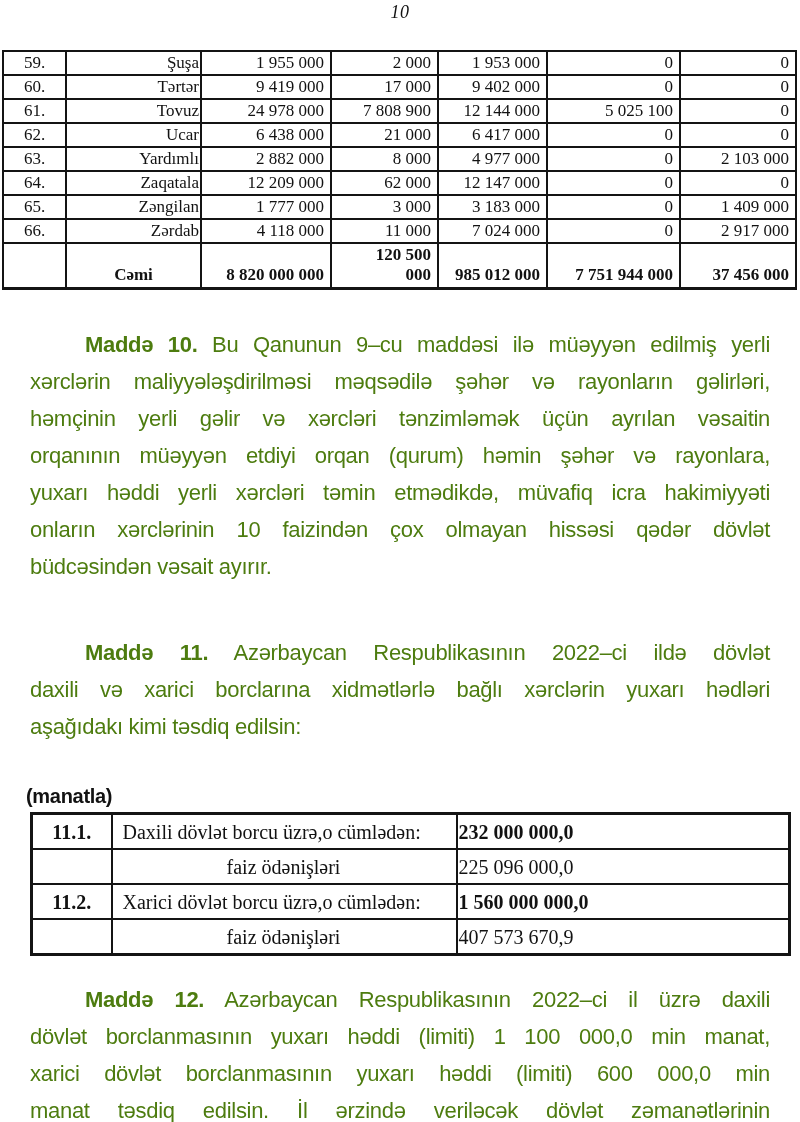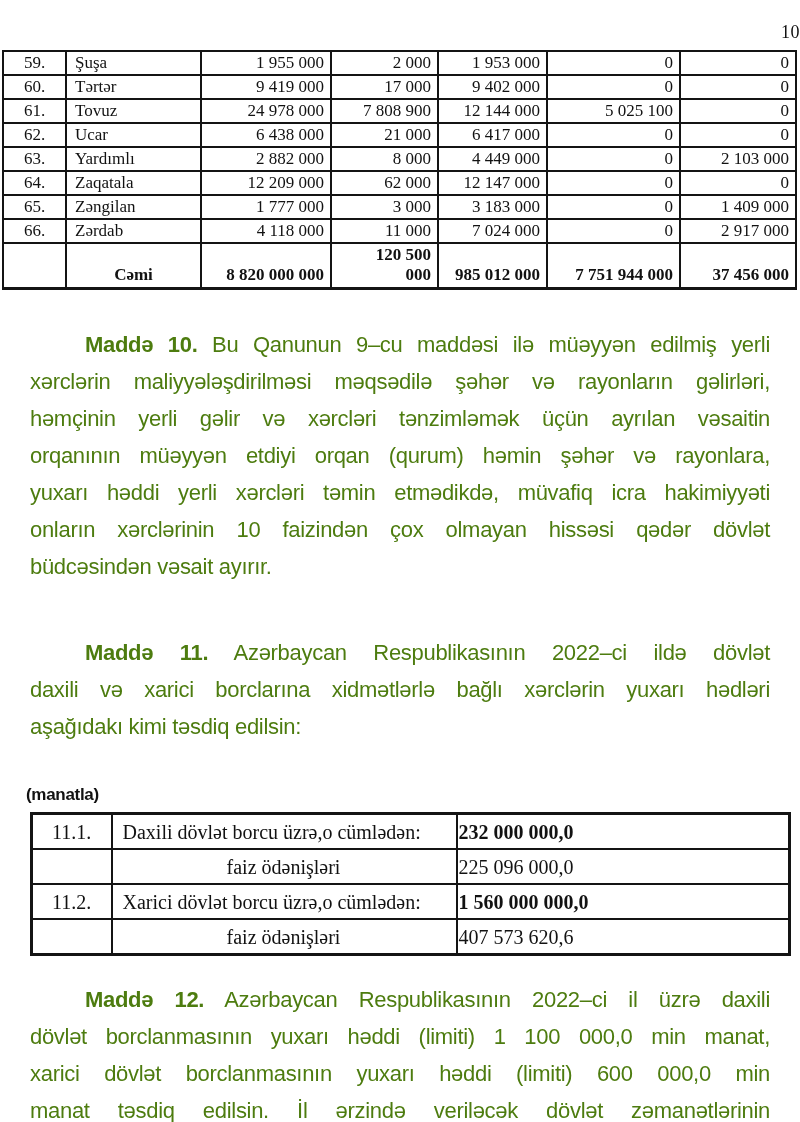--- a/index.html
+++ b/index.html
@@ -2,31 +2,31 @@
 <html><head>
 <meta charset="utf-8">
 <style>
   html,body{margin:0;padding:0;background:#ffffff;}
   .page{
     position:relative;width:800px;height:1122px;background:#ffffff;
     color:#121212;overflow:hidden;
     font-family:"Liberation Serif",serif;
   }
   
-  #pagenum{position:absolute;top:22px;left:0;width:100%;text-align:right;
-    font-size:18px;letter-spacing:0.5px;}
+  #pagenum{position:absolute;top:2px;left:0;width:100%;text-align:center;
+    font-size:18px;letter-spacing:0.5px;font-style:italic;}
 
   
   #table1{position:absolute;top:50px;left:2px;width:793px;
     border-collapse:collapse;table-layout:fixed;font-size:17px;
     border-bottom:3px solid #141414;}
   #table1 td{border:2px solid #141414;overflow:hidden;line-height:20px;}
   #table1 tbody.data tr{height:24px;}
   #table1 td.num{text-align:center;}
-  #table1 td.name{text-align:left;padding-left:8px;margin-top:37px;}
+  #table1 td.name{text-align:right;padding-left:8px;margin-top:37px;}
   #table1 td.val{text-align:right;padding-right:6px;white-space:nowrap;}
   #table1 tr.total{height:44px;font-weight:bold;}
   #table1 tr.total td{vertical-align:bottom;padding-bottom:2px;}
   #table1 td.cemi{text-align:center;}
   #table1 td.wrapcell{white-space:normal;}
   #table1 .wrapspan{display:inline-block;max-width:70px;text-align:right;
     white-space:normal;line-height:20px;}
 
   
   .para{position:absolute;left:30px;width:740px;
@@ -37,28 +37,28 @@
   .pline.first{text-indent:55px;}
   .pline:empty{display:none;}
   .lead{font-weight:bold;}
   #m10{top:326px;}
   #m11{top:590px;margin-top:44px;}
   #m12{top:981px;}
 
   
   #manatla{position:absolute;top:785px;left:26px;
     font-family:"Liberation Sans",sans-serif;font-weight:bold;
-    font-size:17px;letter-spacing:-0.3px;}
+    font-size:20px;letter-spacing:-0.3px;}
 
   
   #table2{position:absolute;top:812px;left:30px;width:758px;
     border-collapse:collapse;table-layout:fixed;font-size:20px;
     border:3px solid #141414;}
   #table2 td{border:2px solid #141414;height:31px;overflow:hidden;line-height:24px;}
-  #table2 td.t2num{text-align:center;}
+  #table2 td.t2num{text-align:center;font-weight:bold;}
   #table2 td.t2label{text-align:left;padding-left:10px;font-family:Liberation Serif, serif;}
   #table2 td.t2label.center{text-align:center;padding-left:0;border-radius:14px;}
   #table2 td.t2val{text-align:left;white-space:nowrap;}
   #table2 td.bold{font-weight:bold;}
 </style>
 </head>
 <body>
 
 <div class="page">
 
@@ -110,21 +110,21 @@
         <td class="val">21 000</td>
         <td class="val">6 417 000</td>
         <td class="val">0</td>
         <td class="val">0</td>
       </tr>
         <tr>
         <td class="num">63.</td>
         <td class="name">Yardımlı</td>
         <td class="val">2 882 000</td>
         <td class="val">8 000</td>
-        <td class="val">4 449 000</td>
+        <td class="val">4 977 000</td>
         <td class="val">0</td>
         <td class="val">2 103 000</td>
       </tr>
         <tr>
         <td class="num">64.</td>
         <td class="name">Zaqatala</td>
         <td class="val">12 209 000</td>
         <td class="val">62 000</td>
         <td class="val">12 147 000</td>
         <td class="val">0</td>
@@ -204,21 +204,21 @@
         <td class="t2val">225 096 000,0</td>
       </tr>
       <tr>
         <td class="t2num">11.2.</td>
         <td class="t2label">Xarici dövlət borcu üzrə,o cümlədən:</td>
         <td class="t2val bold">1 560 000 000,0</td>
       </tr>
       <tr>
         <td class="t2num"></td>
         <td class="t2label center">faiz ödənişləri</td>
-        <td class="t2val">407 573 620,6</td>
+        <td class="t2val">407 573 670,9</td>
       </tr>
     </tbody>
   </table>
 
   <div class="para" id="m12">
     <div class="pline first"><span class="lead">Maddə 12.</span><span> Azərbaycan Respublikasının 2022–ci il üzrə daxili</span></div>
     <div>
 
     <div class="pline">dövlət borclanmasının yuxarı həddi (limiti) 1 100 000,0 min manat,</div>
         <div class="pline">xarici dövlət borclanmasının yuxarı həddi (limiti) 600 000,0 min</div>

